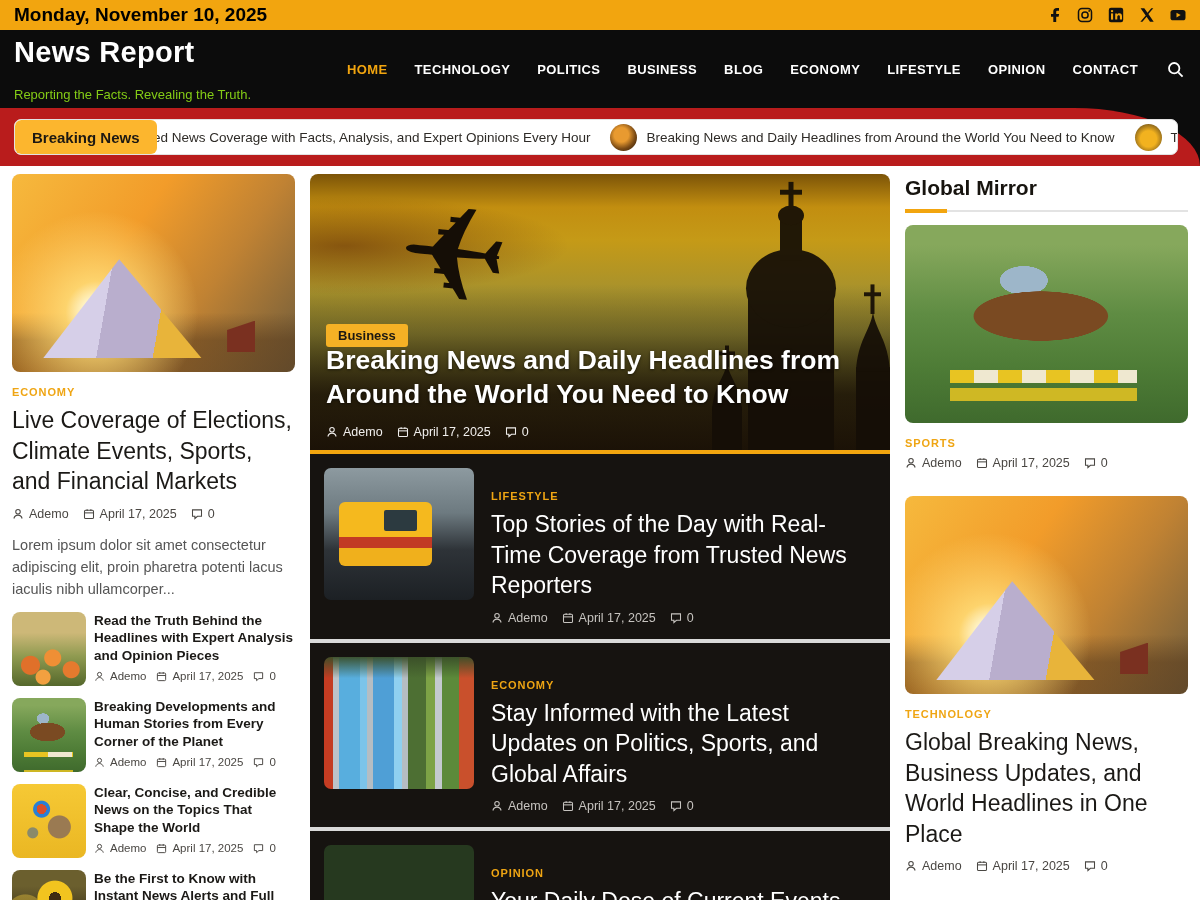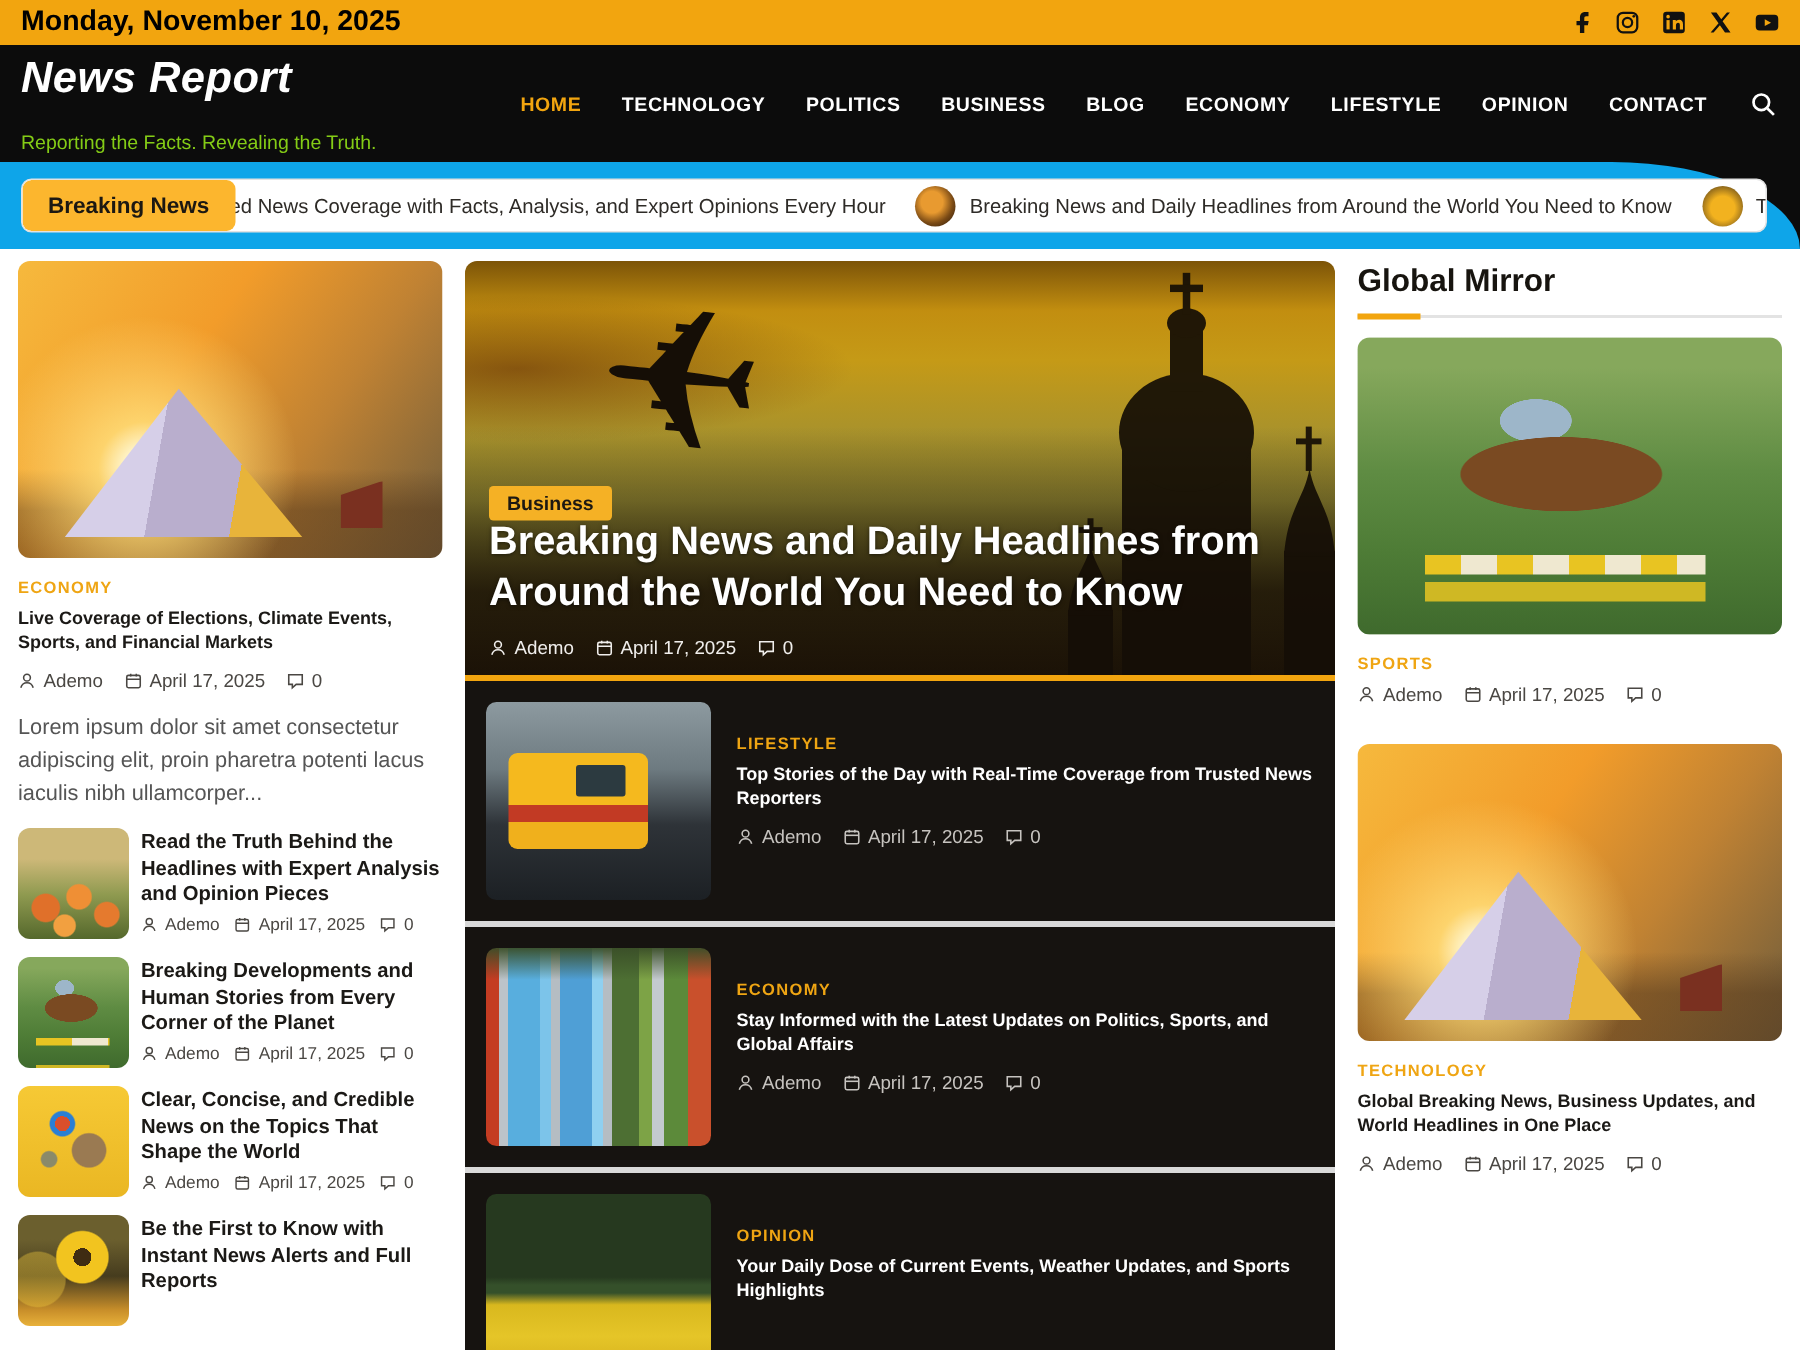--- a/index.html
+++ b/index.html
@@ -10,31 +10,31 @@
   .topbar { height:30px; background:#f2a50f; display:flex; align-items:center;
     justify-content:space-between; padding:0 14px; }
   .topbar .date { font-size:19px; font-weight:700; color:#000000; }
   .social { display:flex; gap:15px; align-items:center; }
   .social .sic { width:16px; height:16px; display:inline-flex; cursor:pointer; }
   .social svg { width:16px; height:16px; }
 
   
   .siteheader { height:78px; background:#0c0c0c; display:flex; align-items:center;
     justify-content:space-between; padding:0 16px 0 14px; }
-  .brand h1 { color:#fff; font-size:29px; font-weight:800; letter-spacing:.3px;font-style:italic; }
+  .brand h1 { color:#fff; font-size:29px; font-weight:800; letter-spacing:.3px; }
   .brand p { color:#84cc16; font-size:13px; margin-top:18px; }
   .nav { display:flex; gap:27px; align-items:center; }
   .nav a { color:#fff; font-size:13px; font-weight:700; text-decoration:none;
     letter-spacing:.4px; cursor:pointer; }
   .nav a.active { color:#f2a50f; }
   .searchbtn { background:none; border:none; cursor:pointer; display:flex; margin-left:2px; }
 
   
   .curve { background:#0c0c0c; }
-  .curve-inner { background:#0ea5e9; border-top-right-radius:130px 60px; height:58px;
+  .curve-inner { background:#b91c1c; border-top-right-radius:130px 60px; height:58px;
     display:flex; align-items:center; padding:0 14px; }
   .ticker { position:relative; flex:1; height:36px; margin-right:8px; background:#fff;
     border:1px solid #e2e2e2; border-radius:7px; overflow:hidden;
     display:flex; align-items:center; }
   .ticker-badge { position:absolute; left:0; top:0; bottom:0; z-index:2;
     background:#fcb62e; color:#1c1812; font-size:15px; font-weight:600;
     display:flex; align-items:center; padding:0 17px; border-radius:6px; }
   .ticker-track { display:flex; align-items:center; gap:20px; white-space:nowrap;
     padding-left:96px; font-size:13.5px; color:#2e2b27; }
   .ticker-item { display:flex; align-items:center; gap:9px; cursor:pointer; }
@@ -48,21 +48,21 @@
   .col-center { width:580px; flex:none; }
   .sec-head h2 { font-size:21px; font-weight:800; color:#17140f; margin:2px 0 10px; }
   .rule { height:2px; background:#e3e3e3; position:relative; margin-bottom:13px; }
   .rule::before { content:""; position:absolute; left:0; top:-1px; height:4px;
     width:42px; background:#f2a50f; }
 
   .img-base { position:relative; overflow:hidden; border-radius:8px;
     background-size:cover; cursor:pointer; }
   .cat { font-size:11px; font-weight:800; color:#efa513; letter-spacing:.9px;
     margin:14px 0 7px; cursor:pointer; }
-  .post-title { font-size:12px; font-weight:700; color:#1b1916; line-height:1.33;
+  .post-title { font-size:23px; font-weight:400; color:#1b1916; line-height:1.33;
     margin-bottom:10px; cursor:pointer; }
   .meta { display:flex; gap:14px; align-items:center; font-size:12.5px; color:#4a4743; }
   .meta .mi { display:flex; gap:5px; align-items:center; }
   .meta svg { width:12px; height:12px; stroke:currentColor; fill:none; stroke-width:1.4; }
   .excerpt { font-size:14.5px; color:#555; line-height:1.52; margin-top:13px; }
 
   .feat-img { height:198px; }
 
   .mini { display:flex; gap:8px; margin-top:12px; }
   .mini .thumb { width:74px; height:74px; border-radius:8px; flex:none; }

